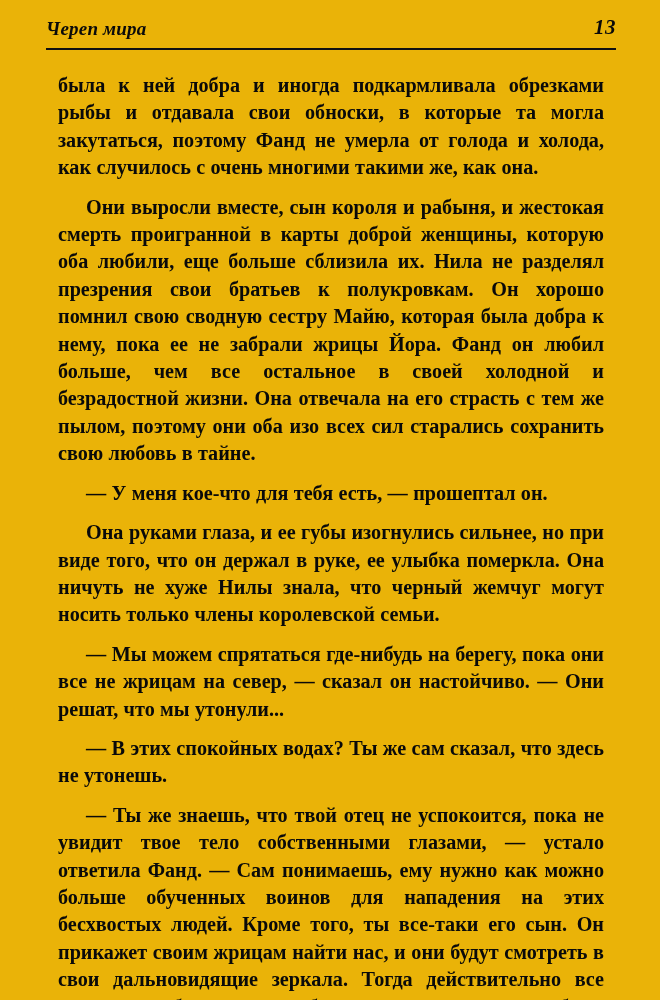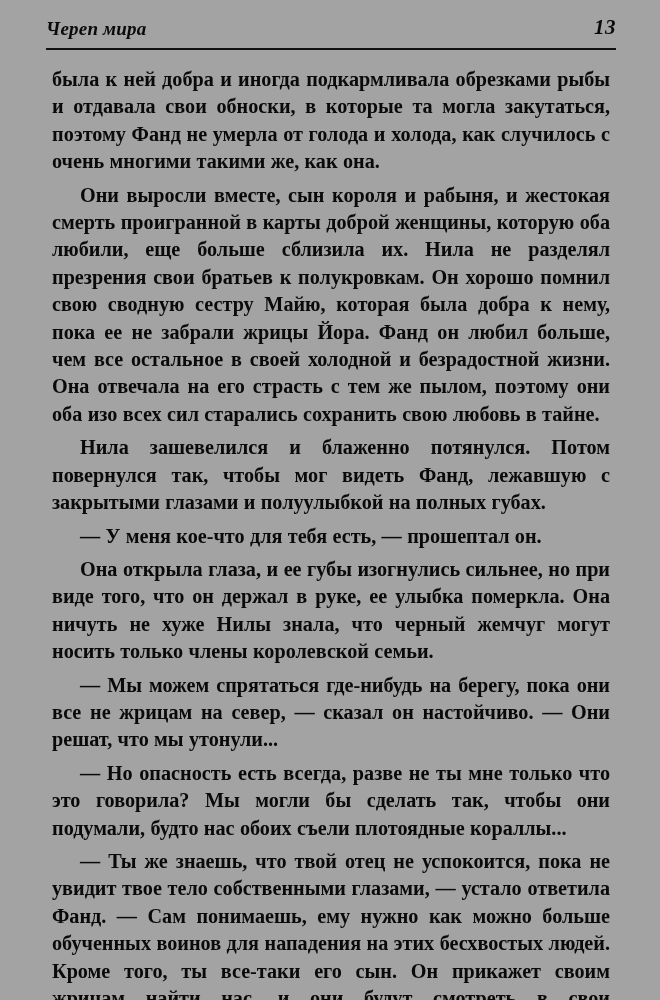--- a/index.html
+++ b/index.html
@@ -62,51 +62,50 @@
 
   
   .textblock {
     position: absolute;
     left: 46px;
     top: 60px;
     width: 570px;
   }
 
   p.para {
-    margin: 6px;
+    margin: 12px;
     font-size: 20.2px;
     font-weight: bold;
     line-height: 27.4px;
     text-align: justify;
     text-indent: 28px;
     word-spacing: 0.3px;
     -webkit-font-smoothing: none;
   }
 
   
   p.para.cont {
     text-indent: 0;
   }
 </style>
 </head>
 <body>
 
-<div class="page" style="background: #a3a3a3; color: rgb(10, 10, 10);">
+<div class="page" style="background: #eab308; color: rgb(10, 10, 10);">
 
   <div class="header">
     <div class="header-title">Череп мира</div>
     <div class="header-folio">13</div>
   </div>
 
   <div class="header-rule" style="background: rgb(17, 17, 17);"></div>
 
   <div class="textblock">
       <p class="para cont">была к ней добра и иногда подкармливала обрезками рыбы и отдавала свои обноски, в которые та могла закутаться, поэтому Фанд не умерла от голода и холода, как случилось с очень многими такими же, как она.</p>
       <p class="para">Они выросли вместе, сын короля и рабыня, и жестокая смерть проигранной в карты доброй женщины, которую оба любили, еще больше сблизила их. Нила не разделял презрения свои братьев к полукровкам. Он хорошо помнил свою сводную сестру Майю, которая была добра к нему, пока ее не забрали жрицы Йора. Фанд он любил больше, чем все остальное в своей холодной и безрадостной жизни. Она отвечала на его страсть с тем же пылом, поэтому они оба изо всех сил старались сохранить свою любовь в тайне.</p>
-      <p class="para">Нила зашевелился и блаженно потянулся. Потом повернулся так, чтобы мог видеть Фанд, лежавшую с закрытыми глазами и полуулыбкой на полных губах.</p>
       <p class="para">— У меня кое-что для тебя есть, — прошептал он.</p>
-      <p class="para">Она открыла глаза, и ее губы изогнулись сильнее, но при виде того, что он держал в руке, ее улыбка померкла. Она ничуть не хуже Нилы знала, что черный жемчуг могут носить только члены королевской семьи.</p>
+      <p class="para">Она руками глаза, и ее губы изогнулись сильнее, но при виде того, что он держал в руке, ее улыбка померкла. Она ничуть не хуже Нилы знала, что черный жемчуг могут носить только члены королевской семьи.</p>
       <p class="para">— Мы можем спрятаться где-нибудь на берегу, пока они все не жрицам на север, — сказал он настойчиво. — Они решат, что мы утонули...</p>
-      <p class="para">— Но опасность есть всегда, разве не ты мне только что это говорила? Мы могли бы сделать так, чтобы они подумали, будто нас обоих съели плотоядные кораллы...</p>
+      <p class="para">— В этих спокойных водах? Ты же сам сказал, что здесь не утонешь.</p>
       <p class="para">— Ты же знаешь, что твой отец не успокоится, пока не увидит твое тело собственными глазами, — устало ответила Фанд. — Сам понимаешь, ему нужно как можно больше обученных воинов для нападения на этих бесхвостых людей. Кроме того, ты все-таки его сын. Он прикажет своим жрицам найти нас, и они будут смотреть в свои дальновидящие зеркала. Тогда действительно все пропало. Тебя только изобьют и выставят на всеобщее посмешище. А меня убьют.</p>
     </div>
 
 </div>
 
 </body></html>

